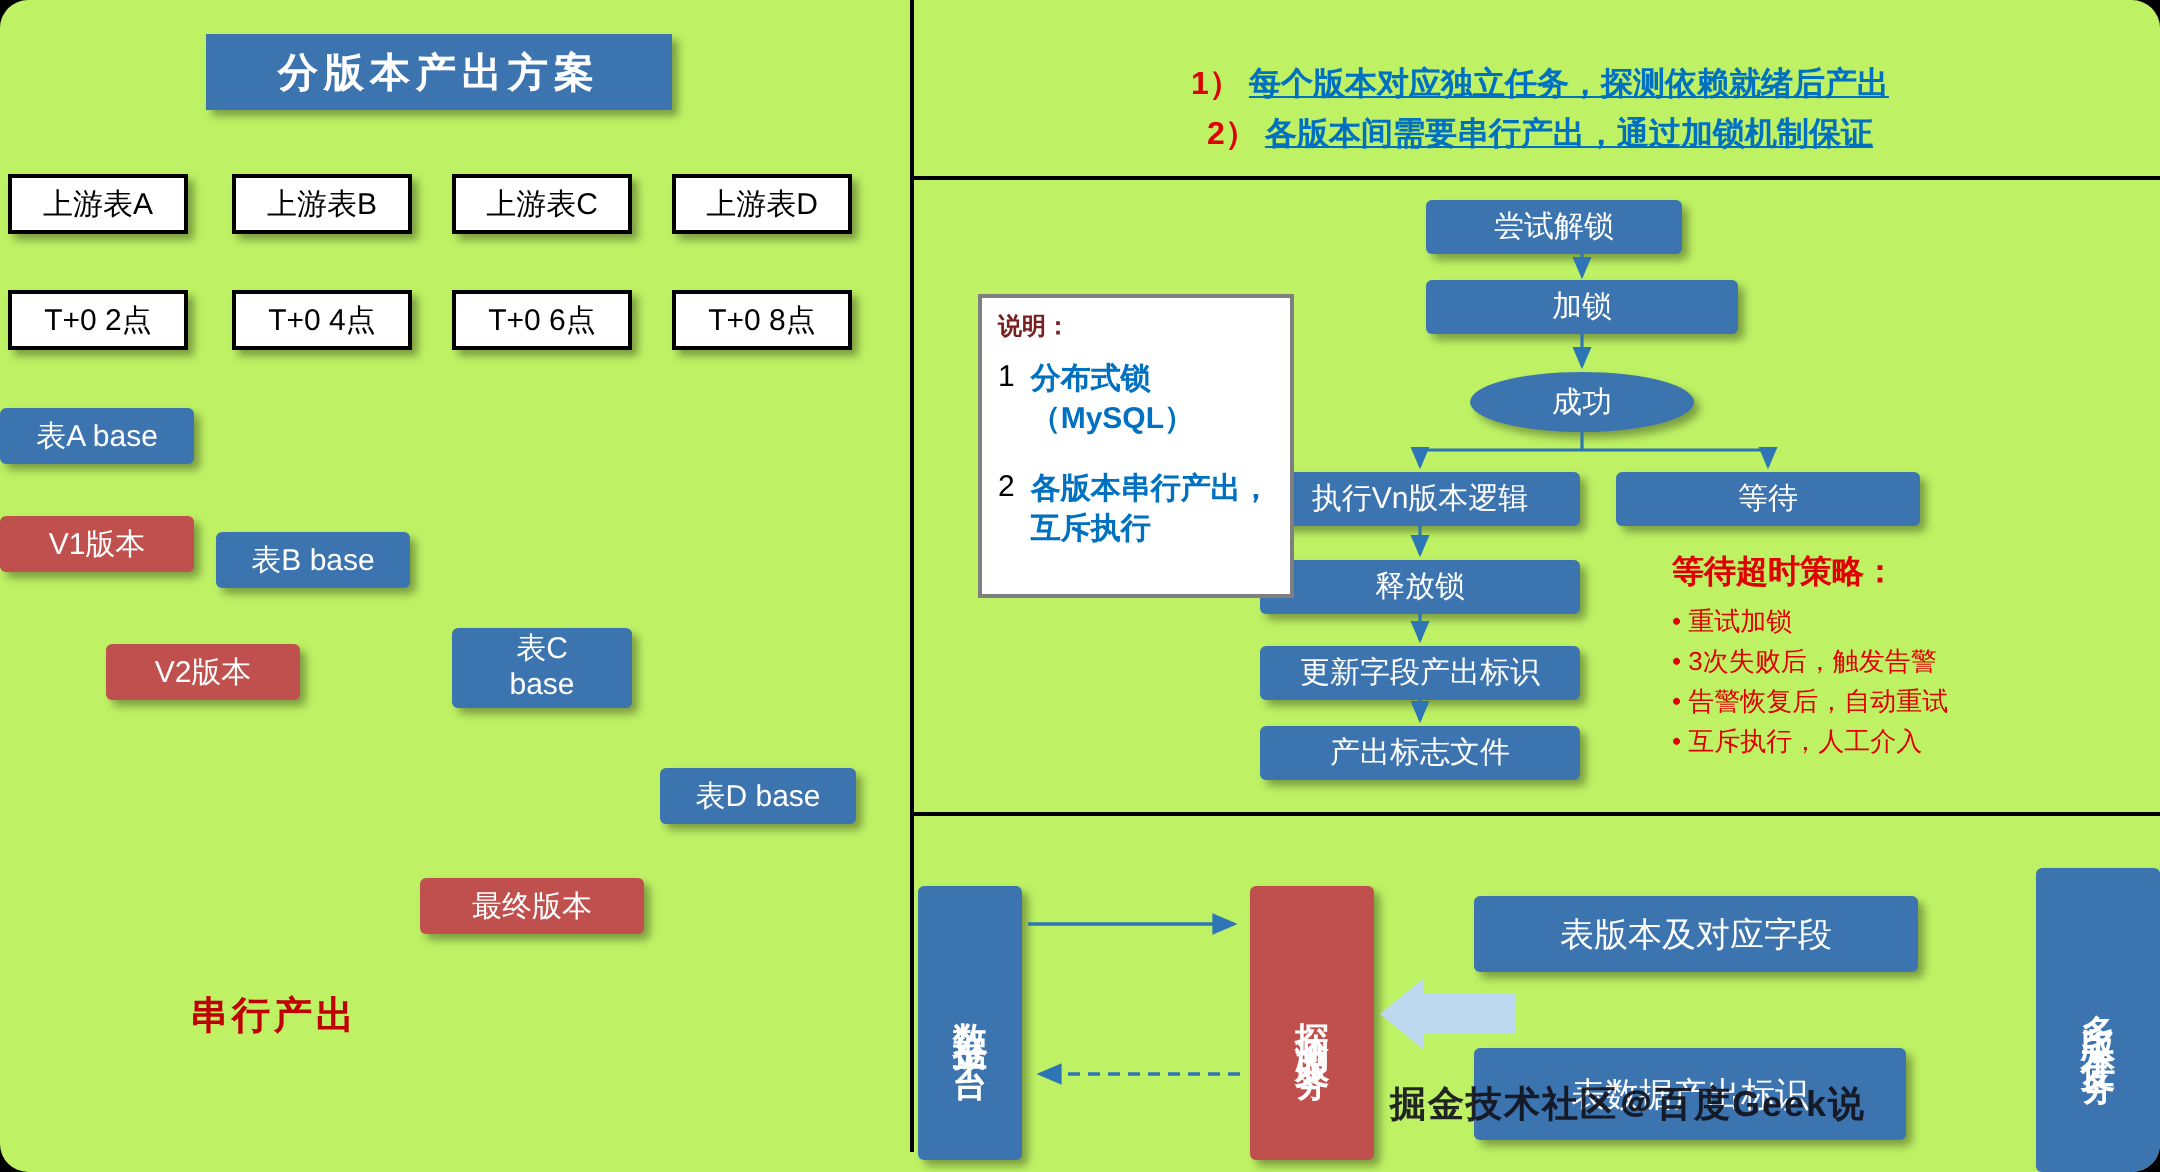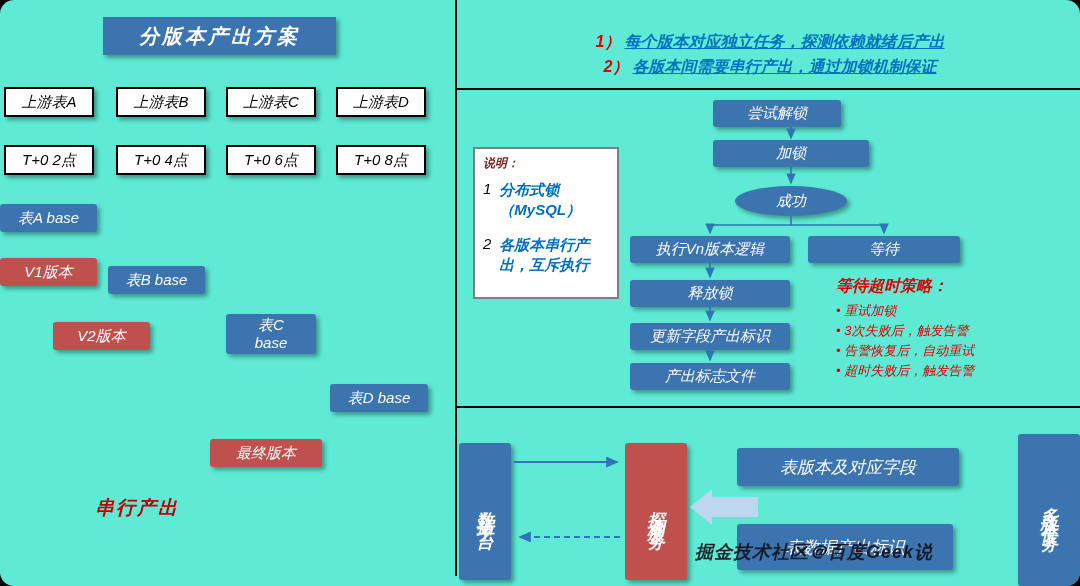--- a/index.html
+++ b/index.html
@@ -1,17 +1,17 @@
 <!DOCTYPE html>
 <html><head>
 <meta charset="utf-8">
 <style>
   html,body{margin:0;padding:0;background:#000;}
   body{font-family:"Liberation Sans","DejaVu Sans",sans-serif;}
-  #canvas{position:relative;width:1080px;height:586px;background:#5eead4;border-radius:14px;overflow:hidden;font-style:italic;}
+  #canvas{position:relative;width:1080px;height:586px;background:#bef264;border-radius:14px;overflow:hidden;}
   .abs{position:absolute;}
   .box{display:flex;align-items:center;justify-content:center;text-align:center;box-sizing:border-box;}
   .shadow{box-shadow:3px 3px 4px rgba(0,0,0,0.35);}
   .box-blue{background:#3c74b0;color:#fff;border-radius:3px;font-size:15px;}
   .box-red{background:#c0504d;color:#fff;border-radius:3px;font-size:15px;}
   .box-white{background:#fff;color:#000;border:2px solid #000;font-size:15px;}
   .title-banner{background:#3c74b0;color:#fff;font-size:20px;font-weight:bold;letter-spacing:3px;}
   .vbox{writing-mode:vertical-rl;text-orientation:upright;letter-spacing:7px;font-weight:bold;font-size:17px;}
   .divider{background:#000;}
   .note-line{font-size:16px;white-space:nowrap;}
@@ -71,38 +71,38 @@
 
   <div class="abs box box-blue shadow" style="left:713px;top:100px;width:128px;height:27px;">尝试解锁</div>
   <div class="abs box box-blue shadow" style="left:713px;top:140px;width:156px;height:27px;">加锁</div>
   <div class="abs box box-blue ellipse shadow" style="left:735px;top:186px;width:112px;height:30px;">成功</div>
   <div class="abs box box-blue shadow" style="left:630px;top:236px;width:160px;height:27px;">执行Vn版本逻辑</div>
   <div class="abs box box-blue shadow" style="left:808px;top:236px;width:152px;height:27px;">等待</div>
   <div class="abs box box-blue shadow" style="left:630px;top:280px;width:160px;height:27px;">释放锁</div>
   <div class="abs box box-blue shadow" style="left:630px;top:323px;width:160px;height:27px;">更新字段产出标识</div>
   <div class="abs box box-blue shadow" style="left:630px;top:363px;width:160px;height:27px;">产出标志文件</div>
 
-  <div class="abs legend" style="left:473px;top:147px;width:146px;height:152px;">
+  <div class="abs legend" style="left:489px;top:147px;width:158px;height:152px;">
     <div class="legend-title">说明：</div>
     <div class="legend-item">
       <span class="legend-num">1</span>
       <span class="legend-text">分布式锁（MySQL）</span>
     </div>
     <div class="legend-item">
       <span class="legend-num">2</span>
       <span class="legend-text">各版本串行产出，互斥执行</span>
     </div>
   </div>
 
   <div class="abs" style="left:836px;top:276px;width:228px;">
     <div class="rednote-title">等待超时策略：</div>
     <div class="rednote-bullet">•&nbsp;<span>重试加锁</span></div>
     <div class="rednote-bullet">•&nbsp;<span>3次失败后，触发告警</span></div>
     <div class="rednote-bullet">•&nbsp;<span>告警恢复后，自动重试</span></div>
-    <div class="rednote-bullet">•&nbsp;<span>超时失败后，触发告警</span></div>
+    <div class="rednote-bullet">•&nbsp;<span>互斥执行，人工介入</span></div>
   </div>
 
   <div class="abs box box-blue vbox shadow" style="left:459px;top:443px;width:52px;height:137px;">数据平台</div>
   <div class="abs box box-red vbox shadow" style="left:625px;top:443px;width:62px;height:137px;">探测服务</div>
   <div class="abs box box-blue shadow" style="left:737px;top:448px;width:222px;height:38px;font-size:17px;">表版本及对应字段</div>
   <div class="abs box box-blue shadow" style="left:737px;top:524px;width:216px;height:46px;font-size:17px;">表数据产出标识</div>
   <div class="abs box box-blue vbox shadow" style="left:1018px;top:434px;width:62px;height:152px;">多版本任务</div>
 
   <svg width="1080" height="586">
     <defs>

